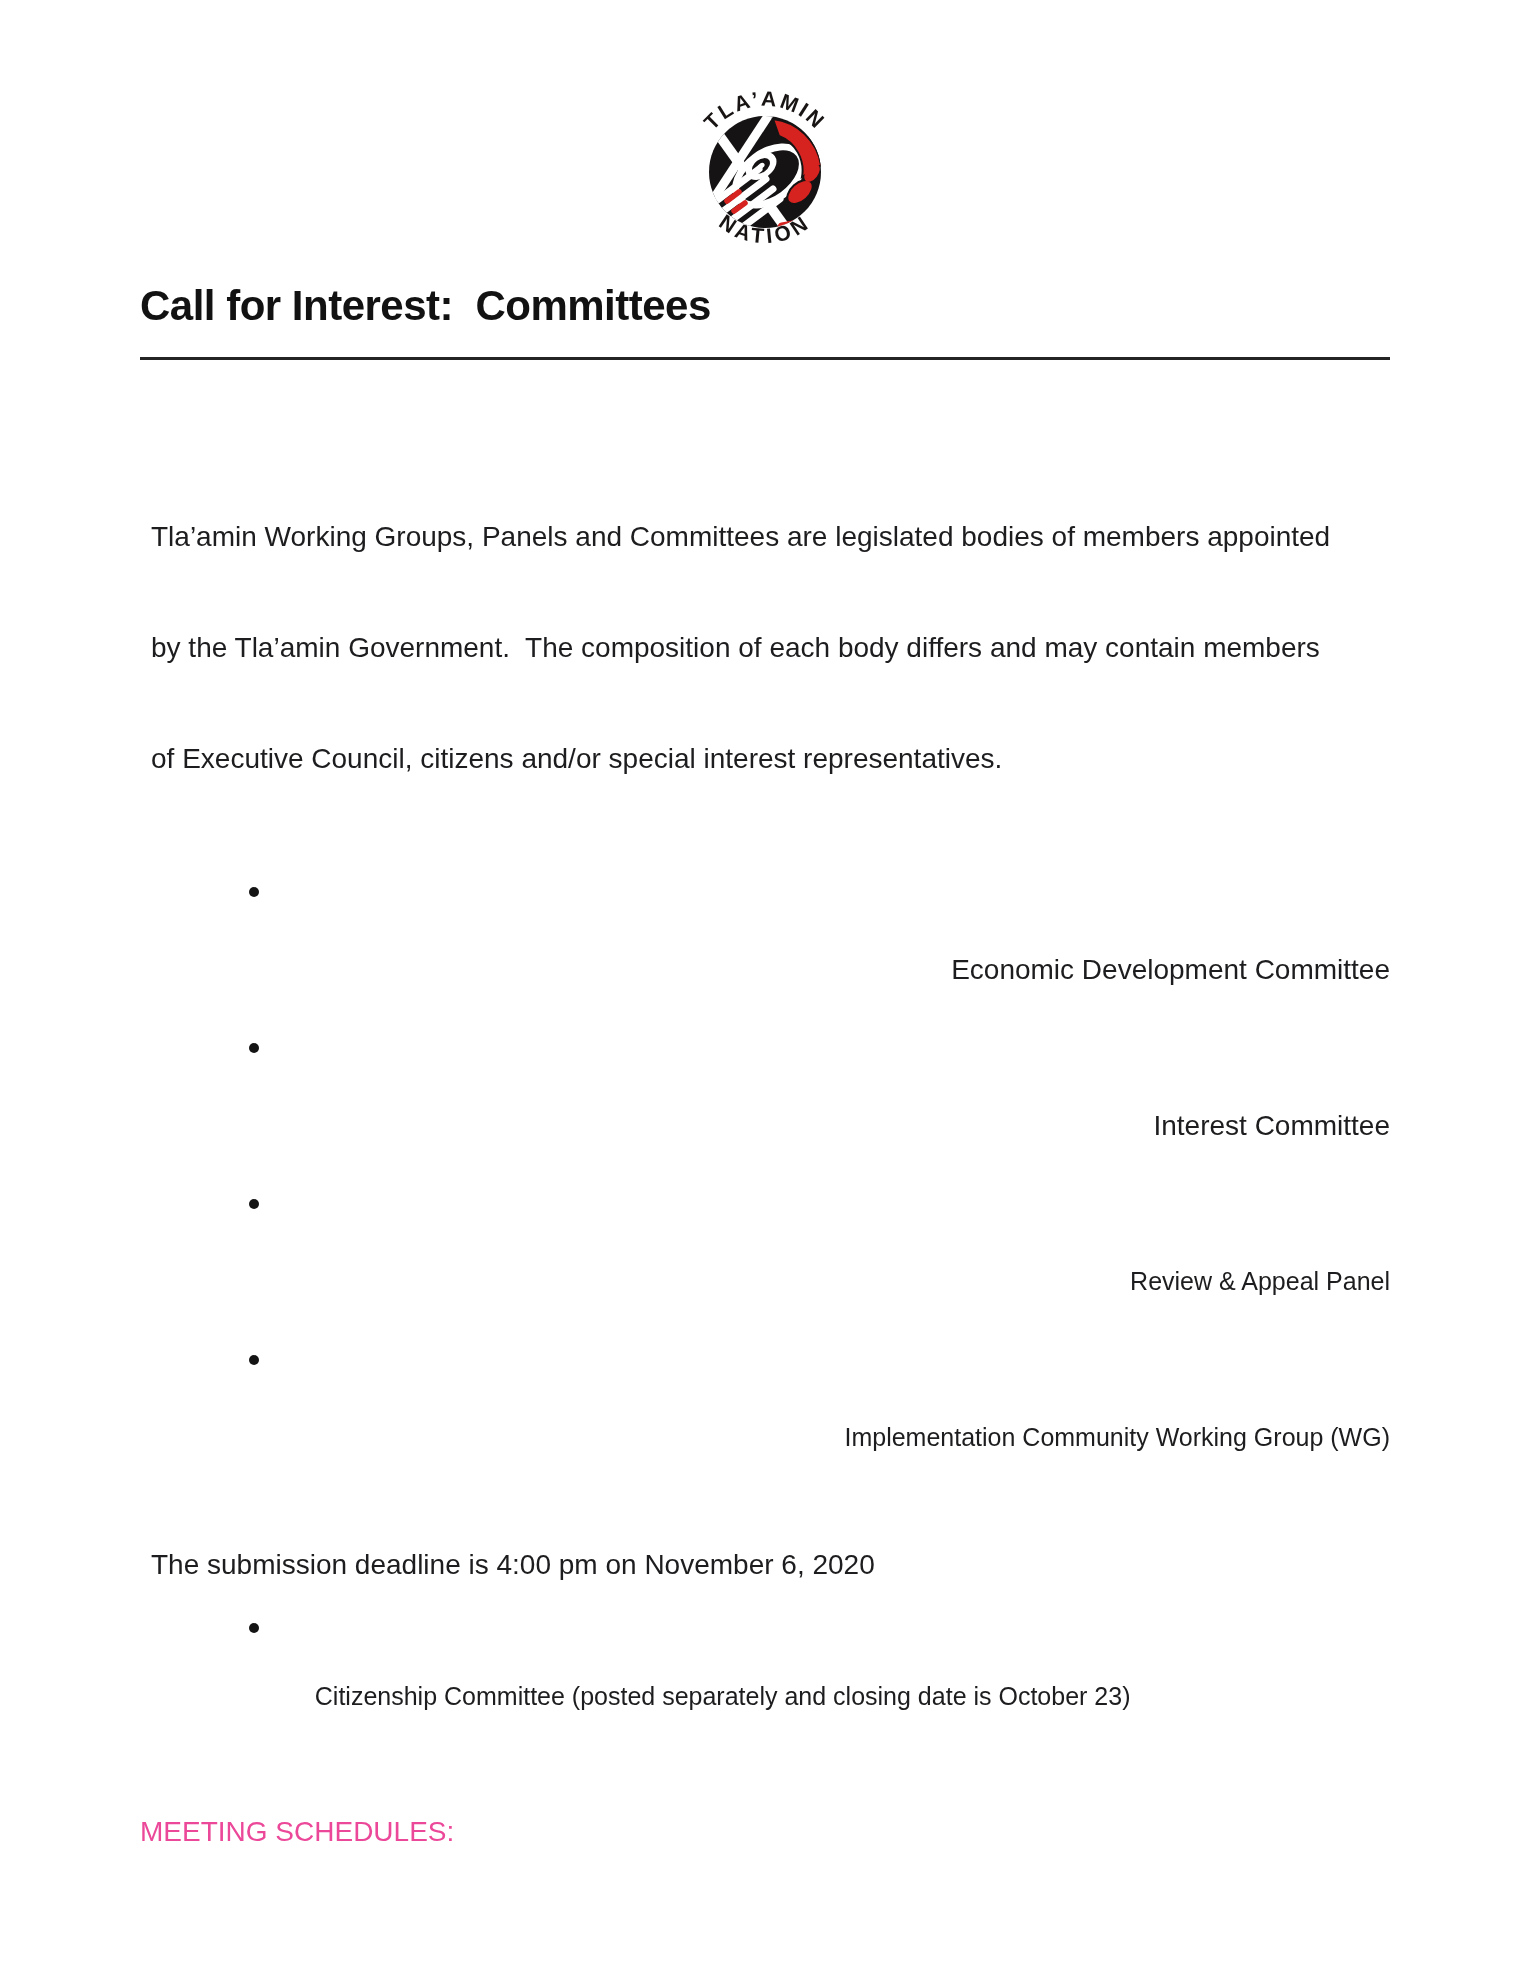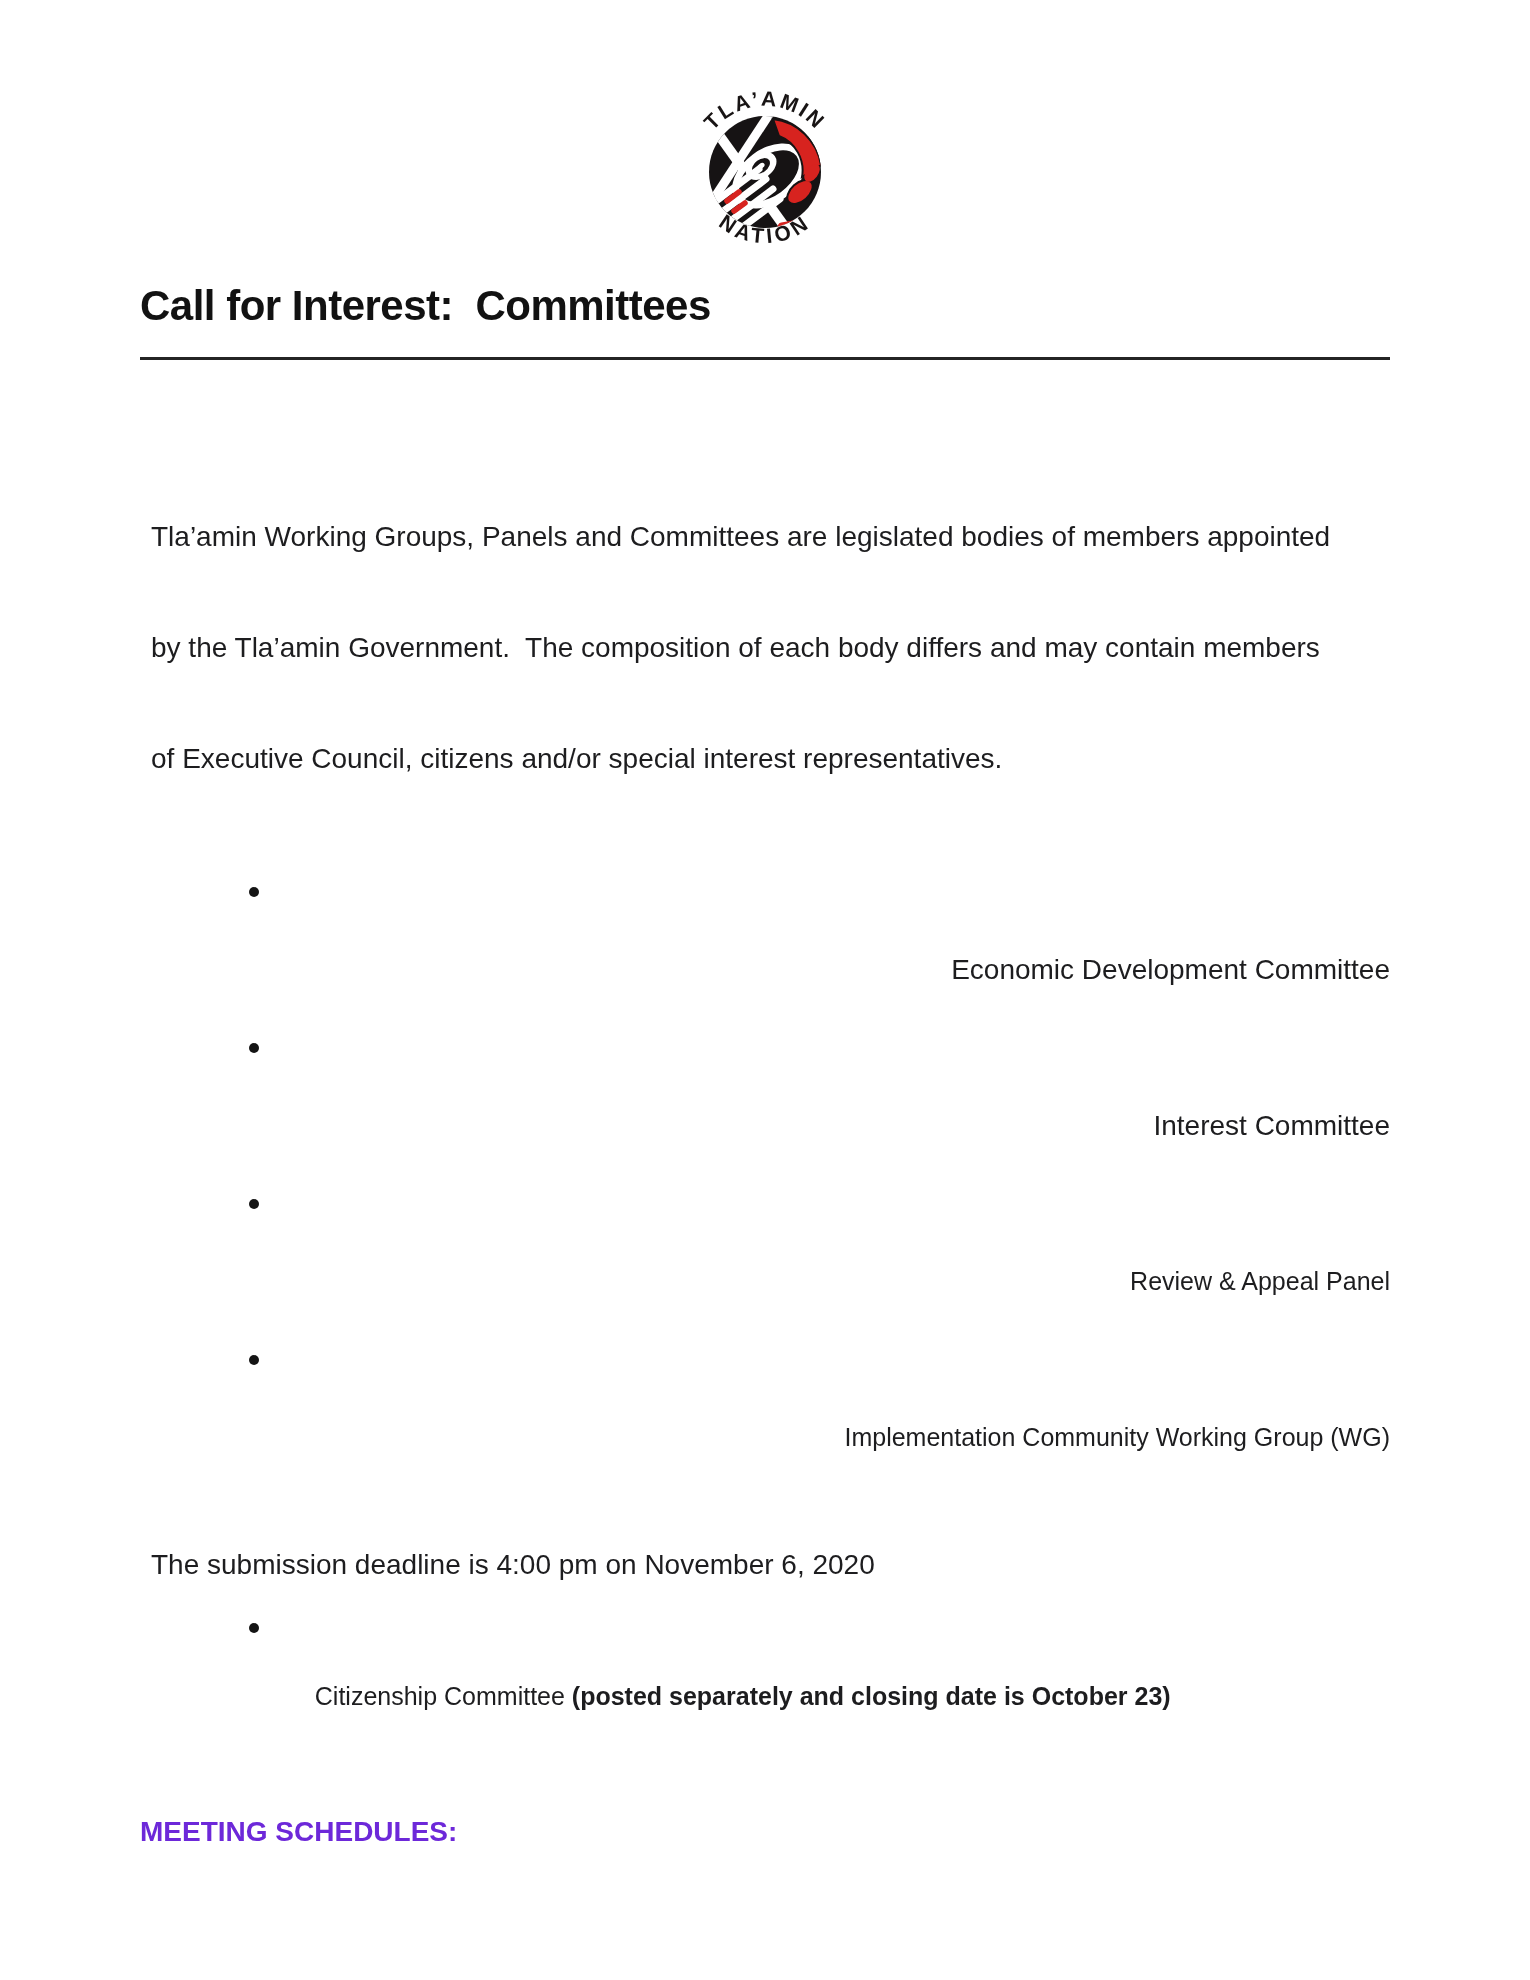--- a/index.html
+++ b/index.html
@@ -78,27 +78,27 @@
   .deadline-line { margin-top: 50px; }
   .cit-bullet {
     position: relative;
     margin: 28px 0 0 107px;
     padding-left: 40px;
     font-size: 25px;
     line-height: 34px;
     white-space: pre-wrap;
   }
   .cit-bullet .dot { top: 12px; }
-  .cit-note { font-weight: bold; }
+  .cit-note { font-weight: normal; }
   .section-heading {
     margin: 0;
     font-size: 28px;
     line-height: 37px;
-    font-weight: bold;
-    color: #6d28d9;
+    font-weight: normal;
+    color: #ec4899;
     white-space: pre;
   }
   .meeting-heading { margin-top: 66px; }
   .meeting-body   { margin-top: 25px; }
 </style>
 </head>
 <body>
 
 <div class="page">
 

